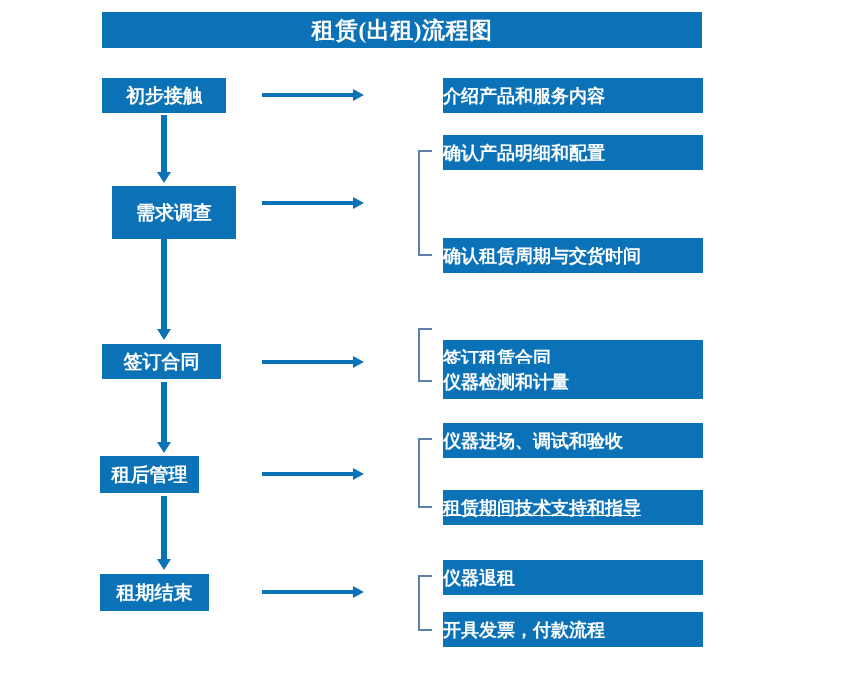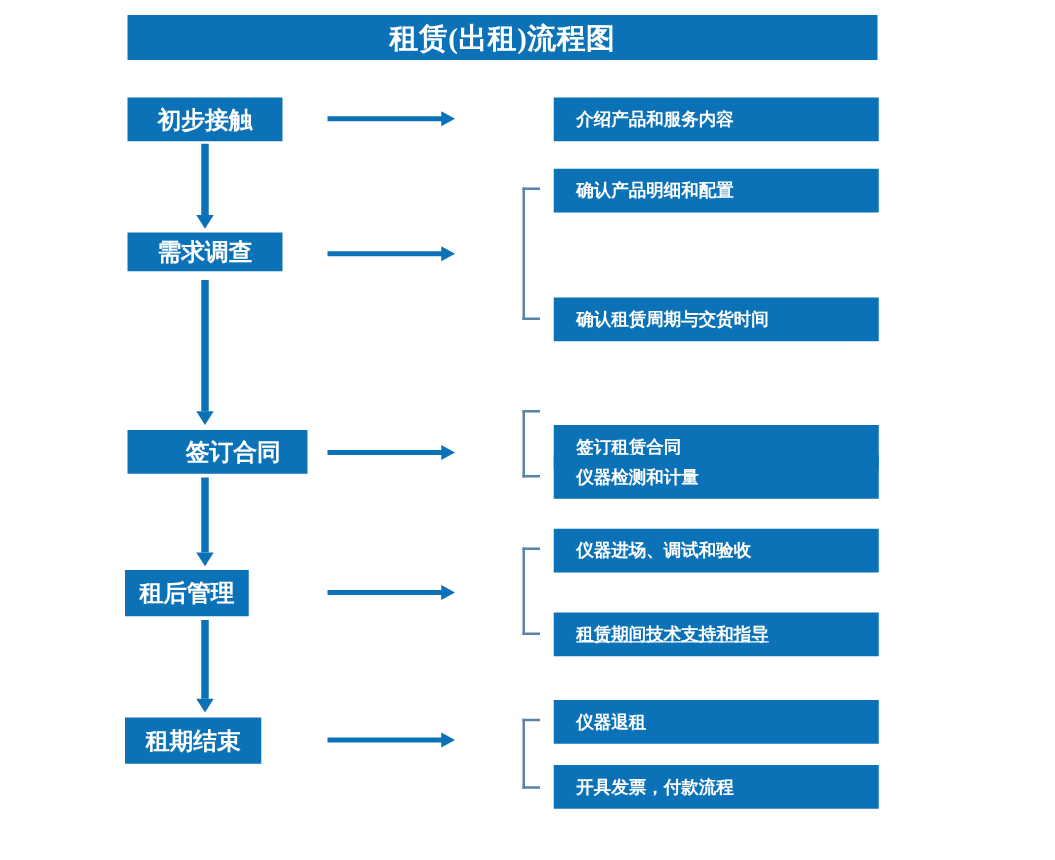--- a/index.html
+++ b/index.html
@@ -44,22 +44,22 @@
     align-items: center;
     font-weight: bold;
     white-space: nowrap;
   }
   .box.stage {
     justify-content: center;
     font-size: 19px;
   }
   .box.detail {
     justify-content: flex-start;
-    padding-left: 18px;
-    font-size: 14px;
+    padding-left: 0;
+    font-size: 18px;
     box-sizing: border-box;
   }
 
   
   .arrow-h {
     position: absolute;
     height: 6px;
   }
   .arrow-h .shaft {
     position: absolute;
@@ -111,23 +111,23 @@
 </style>
 </head>
 <body>
 
 <div id="canvas">
 
   <div class="title-bar">租赁(出租)流程图</div>
 
   <div class="box stage" style="left:102px; top:78px; width:124px; height:35px;">初步接触</div>
 
-  <div class="box stage" style="left:102px; top:186px; width:124px; height:31px;">需求调查</div>
-
-  <div class="box stage" style="left:102px; top:344px; width:119px; height:35px;padding-left:25px;">签订合同</div>
+  <div class="box stage" style="left:112px; top:186px; width:124px; height:53px;">需求调查</div>
+
+  <div class="box stage" style="left:102px; top:344px; width:119px; height:35px;">签订合同</div>
 
   <div class="box stage" style="left:100px; top:456px; width:99px; height:37px;">租后管理</div>
 
   <div class="box stage" style="left:100px; top:574px; width:109px; height:37px;">租期结束</div>
 
   <div class="arrow-v" style="left:160px; top:115px; height:68px;">
     <div class="shaft" style="height:57px;"></div>
     <div class="head" style="top:57px;"></div>
   </div>
 

